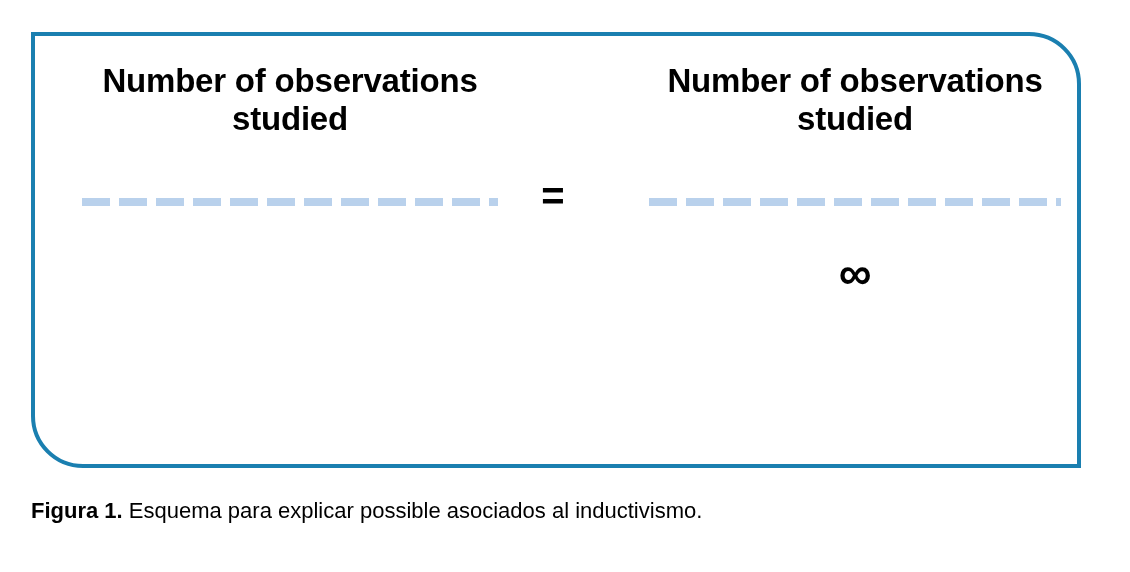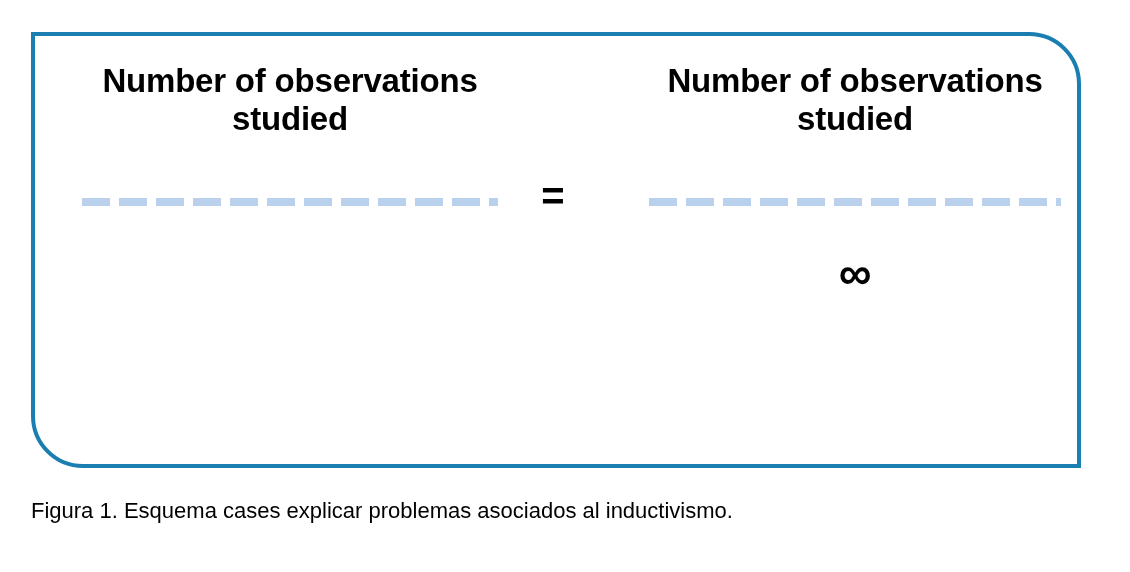--- a/index.html
+++ b/index.html
@@ -124,21 +124,21 @@
     position: absolute;
     left: 31px;
     top: 497px;
     width: 1070px;
     font-size: 22px;
     color: #000000;
     line-height: 1.25;
     white-space: nowrap;
   }
   .caption .caption-label {
-    font-weight: normal;
+    font-weight: bold;
   }
   .caption .caption-text {
     font-weight: normal;
   }
 </style>
 </head>
 <body>
 
 <div id="figure-root">
 
@@ -158,16 +158,16 @@
       <div class="fraction right">
         <div class="numerator">Number of observations studied</div>
         <div class="frac-bar"></div>
         <div class="denominator infinity">∞</div>
       </div>
 
     </div>
   </div>
 
   <div class="caption">
-    <span class="caption-label">Figura 1.</span><span class="caption-text"> Esquema cases explicar problemas asociados al inductivismo.</span>
+    <span class="caption-label">Figura 1.</span><span class="caption-text"> Esquema para explicar possible asociados al inductivismo.</span>
   </div>
 
 </div>
 
 </body></html>

